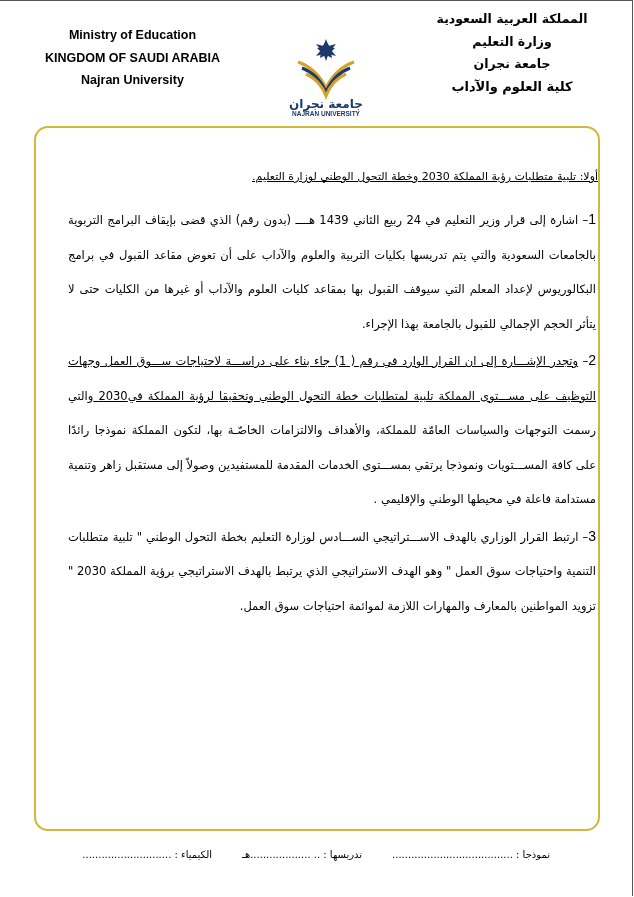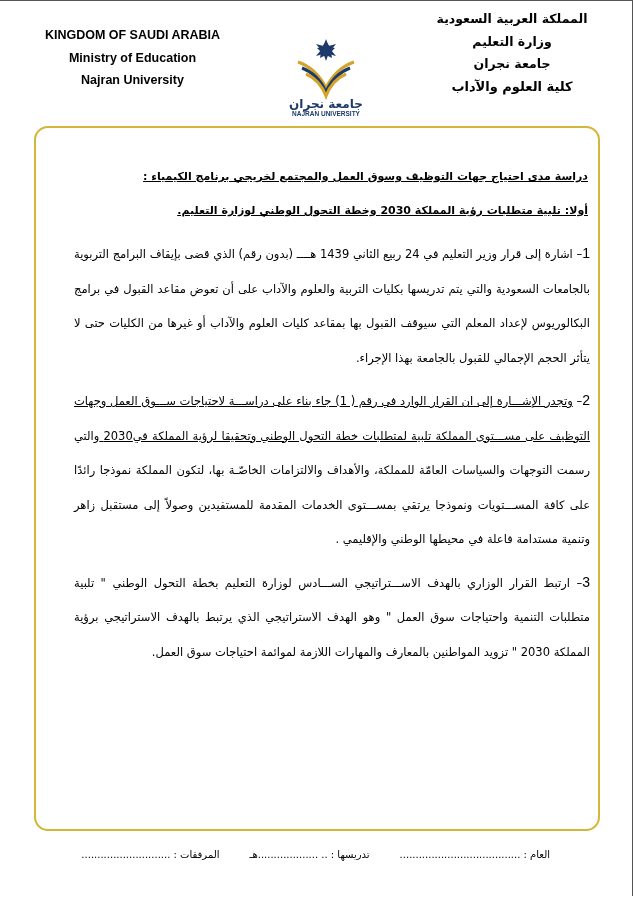--- a/index.html
+++ b/index.html
@@ -30,44 +30,44 @@
     }
     .content {
       position: absolute; left: 66px; top: 170px; width: 532px;
       direction: rtl; text-align: right; font-family: "DejaVu Sans", sans-serif;
     }
     .title {
       font-size: 11px; font-weight: bold; text-decoration: underline; line-height: 14px;
       margin: 0 0 20px 0; padding-right: 10px;
     }
     .subtitle {
-      font-size: 11px; font-weight: bold; text-decoration: underline; line-height: 14px;
-      margin: 0 0 18px 0; padding-right: 10px;
+      font-size: 11px; font-weight: normal; text-decoration: underline; line-height: 14px;
+      margin: 0 0 18px 0; padding-right: 0;
     }
     .para {
       font-size: 11.5px; line-height: 34.5px; text-align: justify; text-align-last: right;
-      margin: 8px;
+      margin: 2px;
     }
     .para .num { font-family: "Liberation Sans", sans-serif; font-size: 14px; }
     .para.underlined .u { text-decoration: underline; }
     .para.p4 .num { font-weight: bold; }
     .footer {
       position: absolute; left: 95px; top: 849px; width: 455px;
       direction: rtl; font-size: 10px; font-family: "DejaVu Sans", sans-serif;
       display: flex; gap: 30px; white-space: nowrap; color: #000;
     }
   </style>
 </head>
 <body>
 
 <div class="page-frame"></div>
 
 <div class="header-en">
+  <div>Ministry of Education</div>
   <div>KINGDOM OF SAUDI ARABIA</div>
-  <div>Ministry of Education</div>
   <div>Najran University</div>
 </div>
 
 <div class="logo">
   <svg width="96" height="82" viewBox="0 0 96 82">
 
     <g transform="translate(48,14)">
       <polygon fill="#1d3a6b" points="0,-11 2.5,-4 10,-6 5,0 10,6 2.5,4 0,11 -2.5,4 -10,6 -5,0 -10,-6 -2.5,-4"></polygon>
       <polygon fill="#1d3a6b" points="0,-9 4,-3 9,-2 5,2 6,8 0,5 -6,8 -5,2 -9,-2 -4,-3"></polygon>
     </g>
@@ -84,21 +84,20 @@
 <div class="header-ar">
   <div>المملكة العربية السعودية</div>
   <div>وزارة التعليم</div>
   <div>جامعة نجران</div>
   <div class="small">كلية العلوم والآداب</div>
 </div>
 
 <div class="content-box"></div>
 
 <div class="content">
-  <p class="title">دراسة مدى احتياج جهات التوظيف وسوق العمل والمجتمع لخريجي برنامج الكيمياء :</p>
   <p class="subtitle">أولا: تلبية متطلبات رؤية المملكة 2030 وخطة التحول الوطني لوزارة التعليم.</p>
 
   <p class="para">
     <span class="num">1</span>–
     <span>اشارة إلى قرار وزير التعليم في 24 ربيع الثاني 1439 هــــ (بدون رقم) الذي قضى بإيقاف البرامج التربوية بالجامعات السعودية والتي يتم تدريسها بكليات التربية والعلوم والآداب على أن تعوض مقاعد القبول في برامج البكالوريوس لإعداد المعلم التي سيوقف القبول بها بمقاعد كليات العلوم والآداب أو غيرها من الكليات حتى لا يتأثر الحجم الإجمالي للقبول بالجامعة بهذا الإجراء.</span>
   </p>
 
   <p class="para underlined">
     <span class="num">2</span>–
     <span class="u">وتجدر الإشـــارة إلى ان القرار الوارد في رقم ( 1) جاء بناء على دراســـة لاحتياجات ســـوق العمل وجهات التوظيف على مســـتوى المملكة تلبية لمتطلبات خطة التحول الوطني وتحقيقا لرؤية المملكة في2030 </span>
@@ -106,16 +105,16 @@
   </p>
 
   <p class="para">
     <span class="num">3</span>–
     <span>ارتبط القرار الوزاري بالهدف الاســـتراتيجي الســـادس لوزارة التعليم بخطة التحول الوطني " تلبية متطلبات التنمية واحتياجات سوق العمل " وهو الهدف الاستراتيجي الذي يرتبط بالهدف الاستراتيجي برؤية المملكة 2030 " تزويد المواطنين بالمعارف والمهارات اللازمة لموائمة احتياجات سوق العمل.</span>
   </p>
 
 </div>
 
 <div class="footer">
-  <span>العام : ......................................</span>
+  <span>نموذجا : ......................................</span>
   <span>تدريسها : .. ...................هـ</span>
-  <span>المرفقات : ............................</span>
+  <span>الكيمياء : ............................</span>
 </div>
 
 </body></html>

